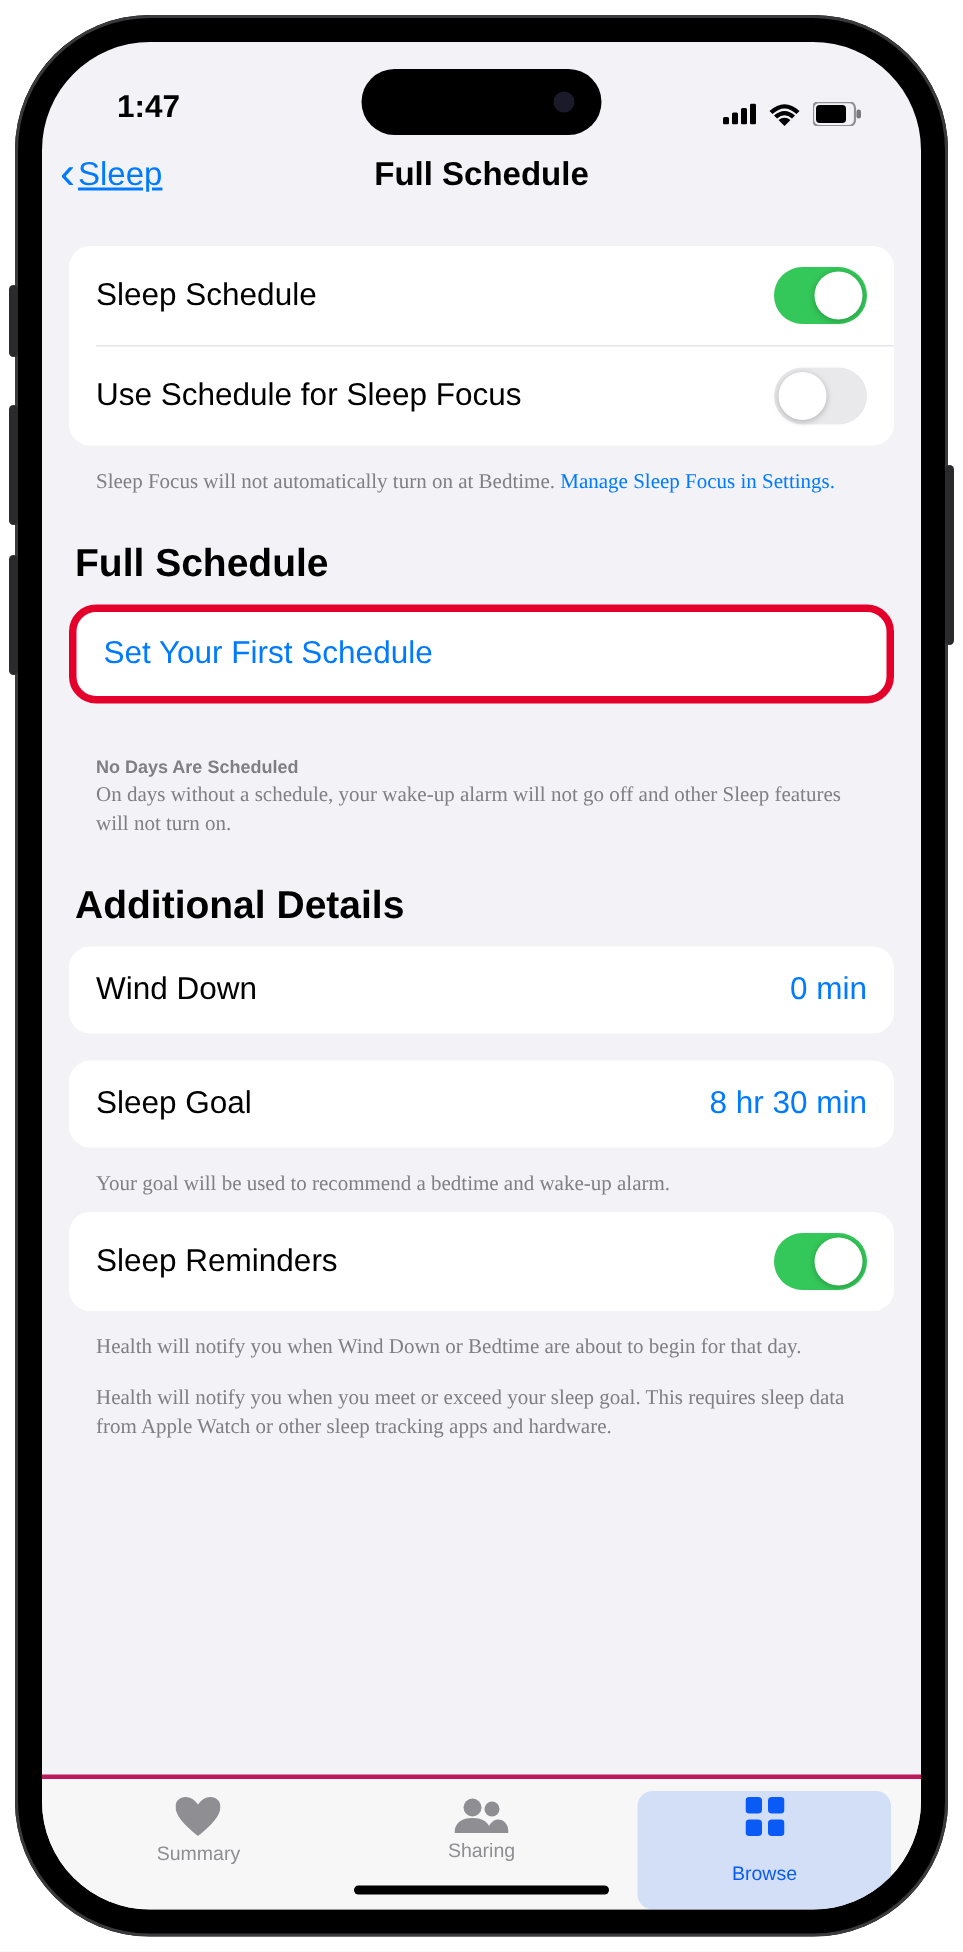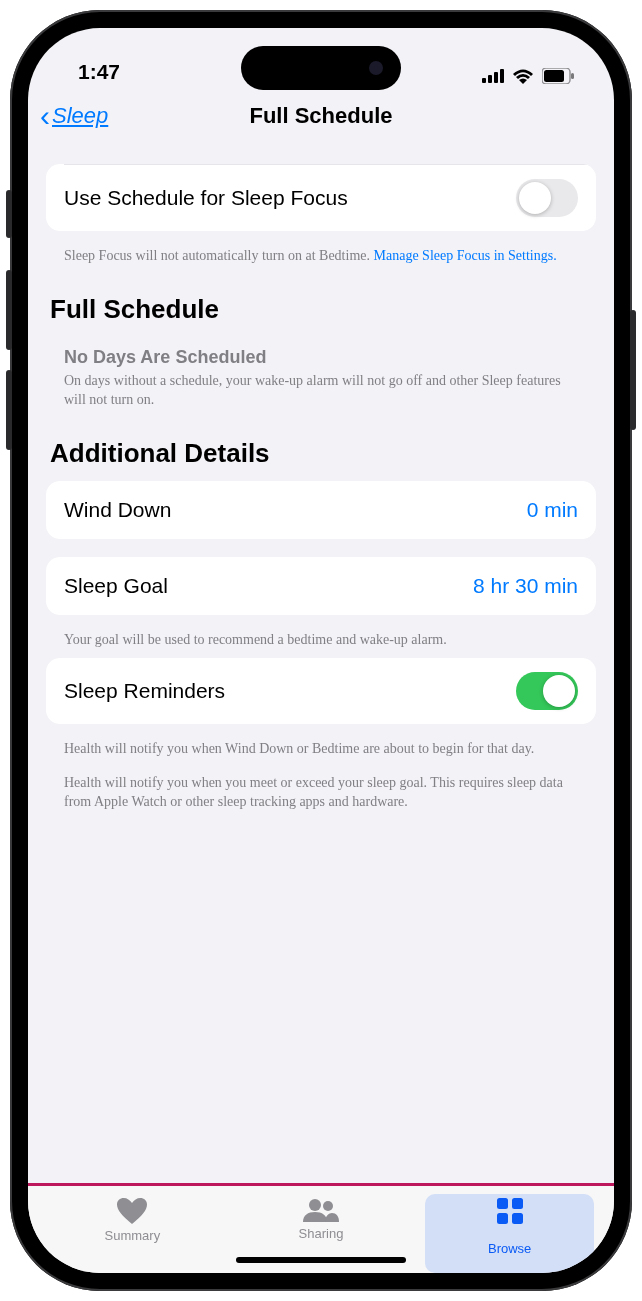--- a/index.html
+++ b/index.html
@@ -73,21 +73,21 @@
     position: relative;
   }
   .back-btn {
     display: flex;
     align-items: center;
     color: #007aff;
     font-size: 22px;
     cursor: pointer;
   }
   .back-btn .chev { font-size: 30px; margin-right: 2px; font-weight: 500; }
-  .back-btn span:last-child { text-decoration: underline; font-style: italic; }
+  .back-btn span:last-child { text-decoration: underline; }
   .nav-title {
     position: absolute;
     left: 50%;
     transform: translateX(-50%);
     font-size: 22px;
     font-weight: 600;
   }
   .content {
     flex: 1;
     overflow-y: auto;
@@ -150,24 +150,25 @@
     border-radius: 14px;
     padding: 16px 18px;
     border: 5px solid #e4002b;
     border-radius: 18px;
   }
   .schedule-link {
     color: #007aff;
     font-size: 21px;
   }
   .sub-header {
-    font-size: 18px;
+    font-size: 12px;
     font-weight: 600;
     color: #808084;
     padding: 10px 18px 2px 18px;
+    margin-top: 25px;
   }
   .row-value {
     color: #007aff;
     font-size: 21px;
     text-align: center;
   }
   .mb { margin-bottom: 18px; }
   .mb-sm { margin-bottom: 8px; }
   .tab-bar {
     height: 90px;
@@ -244,34 +245,43 @@
       <div class="back-btn">
         <span class="chev">‹</span>
         <span>Sleep</span>
       </div>
       <div class="nav-title">Full Schedule</div>
     </div>
 
     <div class="content">
 
       <div class="card mb-sm">
+        <div class="row">
+          <span>Sleep Schedule</span>
+          <div class="toggle on">
+              <div class="knob"></div>
+            </div>
+        </div>
         <div class="divider"></div>
         <div class="row">
           <span>Use Schedule for Sleep Focus</span>
           <div class="toggle off">
               <div class="knob"></div>
             </div>
         </div>
       </div>
       <div class="footer-text">
         <span>Sleep Focus will not automatically turn on at Bedtime.</span>
         <span class="link">Manage Sleep Focus in Settings.</span>
       </div>
 
       <div class="section-title">Full Schedule</div>
+      <div class="schedule-card">
+        <span class="schedule-link">Set Your First Schedule</span>
+      </div>
       <div class="sub-header">No Days Are Scheduled</div>
       <div class="footer-text" style="padding-top:2px;">On days without a schedule, your wake-up alarm will not go off and other Sleep features will not turn on.</div>
 
       <div class="section-title">Additional Details</div>
 
       <div class="card mb">
         <div class="row">
           <span>Wind Down</span>
           <span class="row-value">0 min</span>
         </div>

